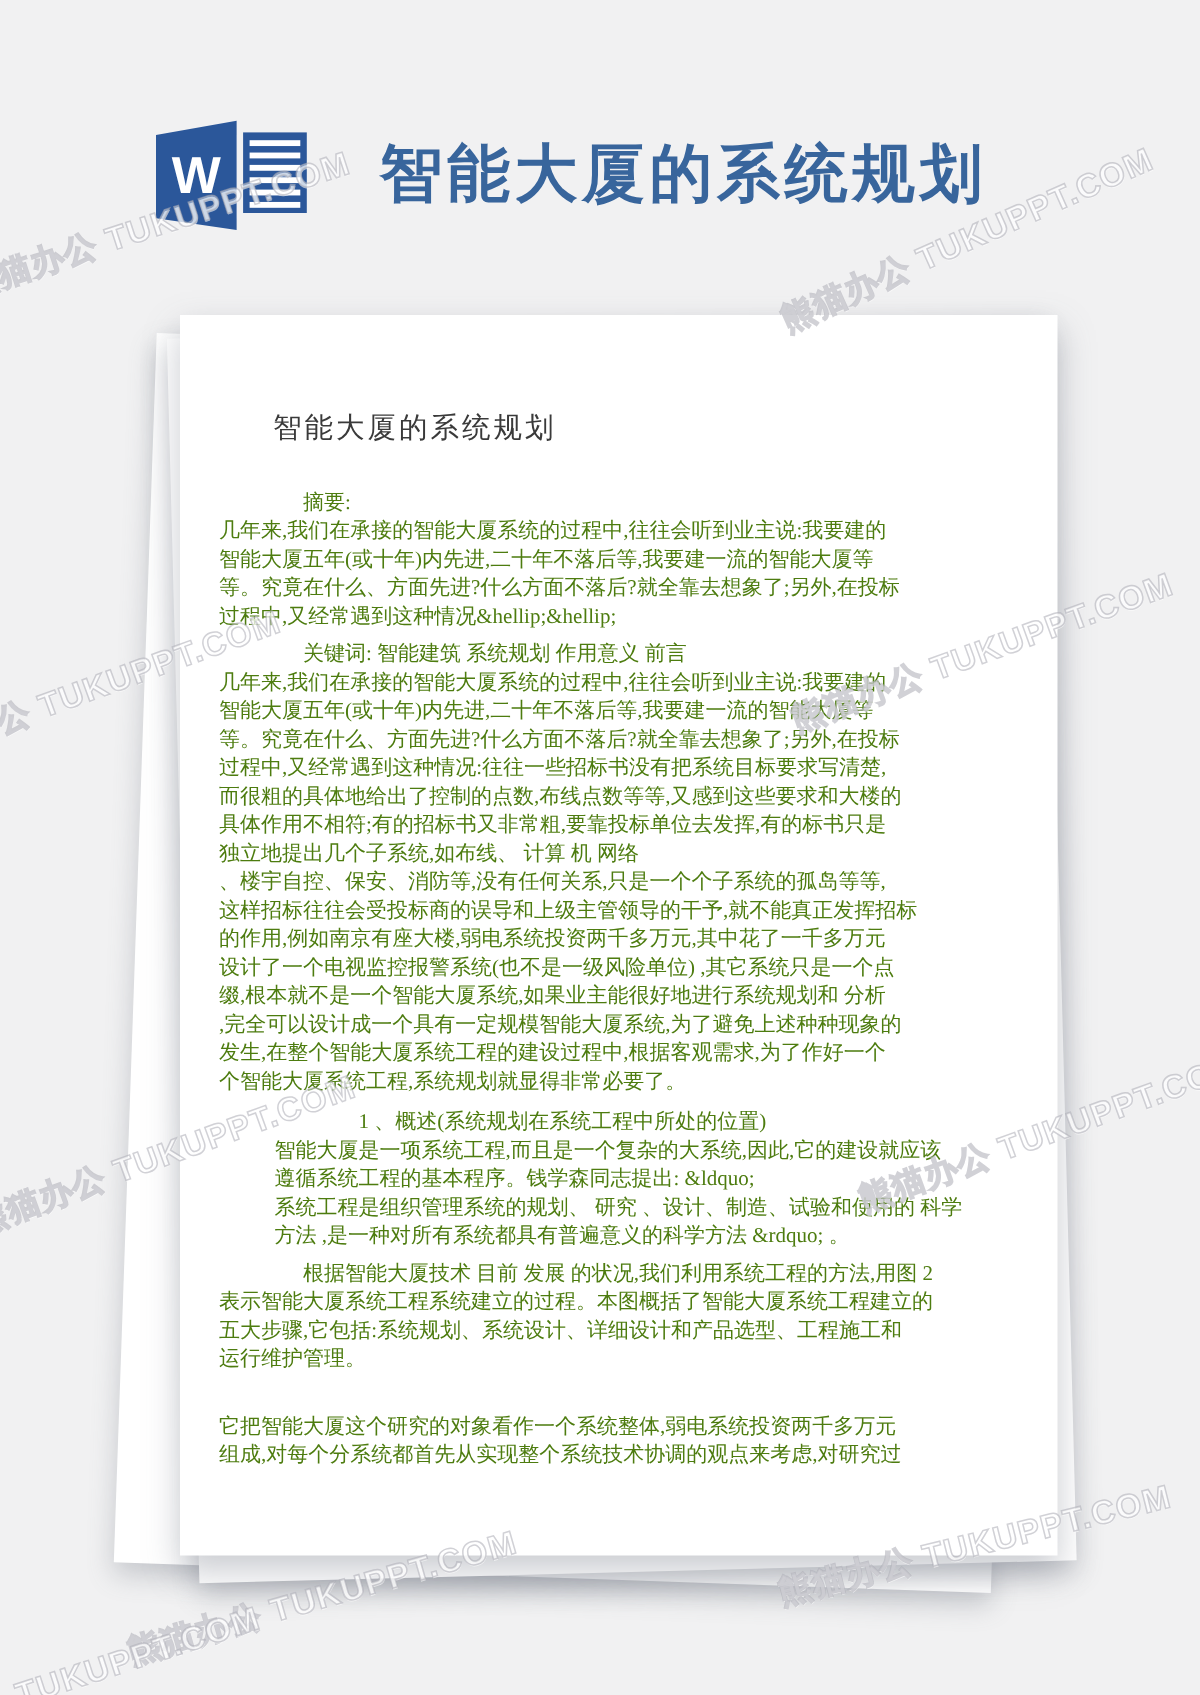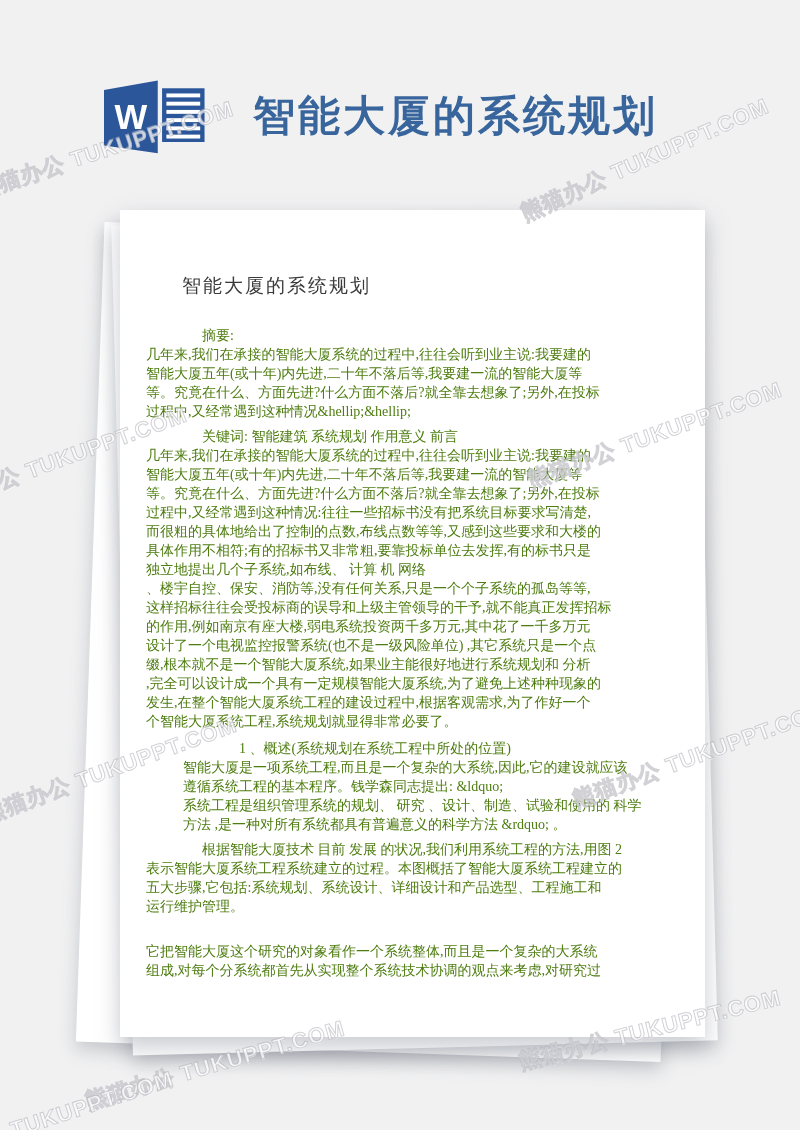--- a/index.html
+++ b/index.html
@@ -124,21 +124,21 @@
 个智能大厦系统工程,系统规划就显得非常必要了。</div>
     <div class="para gap-m">　　　　1 、概述(系统规划在系统工程中所处的位置)
 智能大厦是一项系统工程,而且是一个复杂的大系统,因此,它的建设就应该
 遵循系统工程的基本程序。钱学森同志提出: &amp;ldquo;
 系统工程是组织管理系统的规划、 研究 、设计、制造、试验和使用的 科学
 方法 ,是一种对所有系统都具有普遍意义的科学方法 &amp;rdquo; 。</div>
     <div class="para gap-s">　　　　根据智能大厦技术 目前 发展 的状况,我们利用系统工程的方法,用图 2
 表示智能大厦系统工程系统建立的过程。本图概括了智能大厦系统工程建立的
 五大步骤,它包括:系统规划、系统设计、详细设计和产品选型、工程施工和
 运行维护管理。</div>
-    <div class="para gap-xl">它把智能大厦这个研究的对象看作一个系统整体,而且是一个复杂的大系统
+    <div class="para gap-xl">它把智能大厦这个研究的对象看作一个系统整体,弱电系统投资两千多万元
 组成,对每个分系统都首先从实现整个系统技术协调的观点来考虑,对研究过</div>
   </div>
 
   <div class="wm-layer">
     <span class="wm" style="left:105px;top:150px;">熊猫办公 TUKUPPT.COM</span>
     <span class="wm" style="left:645px;top:160px;transform:translate(-50%,-50%) rotate(-24deg);">熊猫办公 TUKUPPT.COM</span>
     <span class="wm" style="left:60px;top:460px;transform:translate(-50%,-50%) rotate(-20deg);">熊猫办公 TUKUPPT.COM</span>
     <span class="wm" style="left:655px;top:435px;transform:translate(-50%,-50%) rotate(-20deg);">熊猫办公 TUKUPPT.COM</span>
     <span class="wm" style="left:110px;top:770px;transform:translate(-50%,-50%) rotate(-20deg);">熊猫办公 TUKUPPT.COM</span>
     <span class="wm" style="left:700px;top:755px;transform:translate(-50%,-50%) rotate(-20deg);">熊猫办公 TUKUPPT.COM</span>

